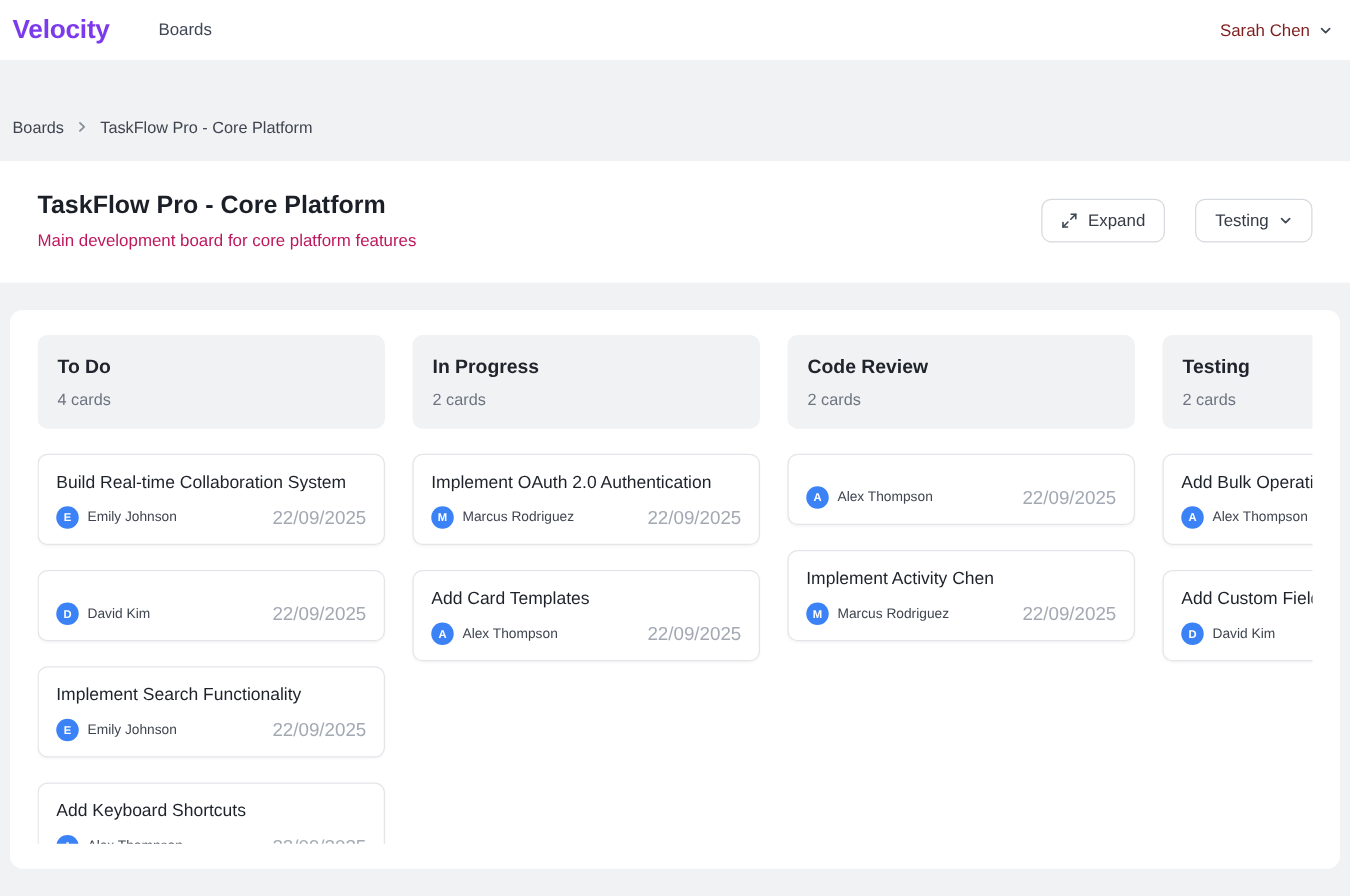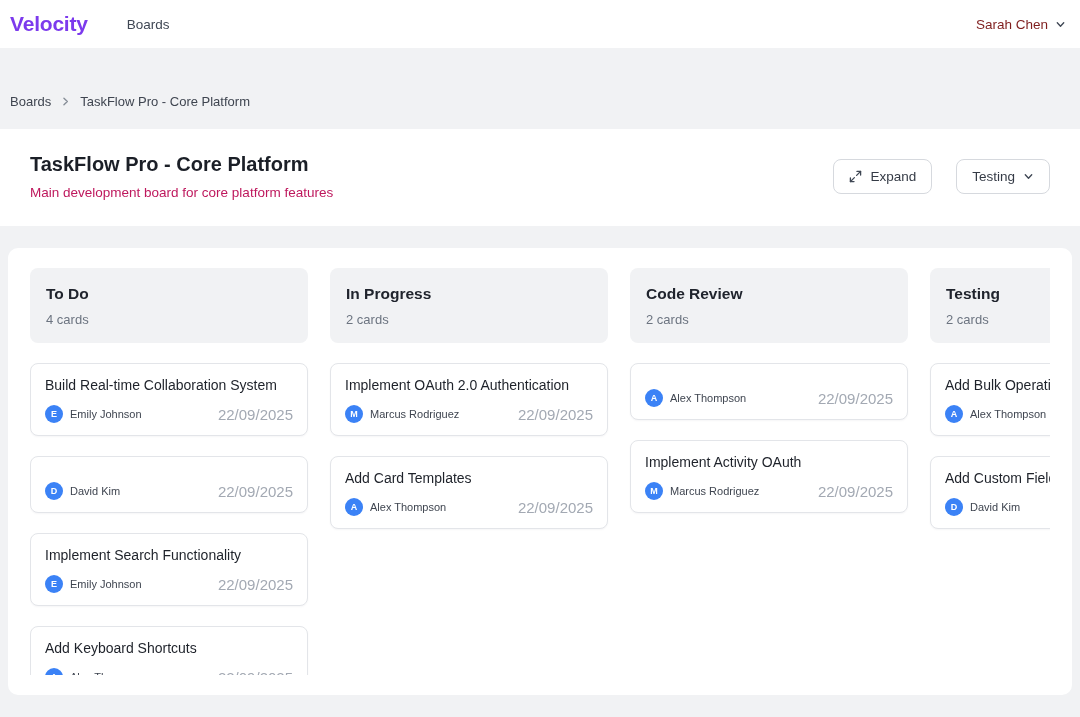--- a/index.html
+++ b/index.html
@@ -206,21 +206,21 @@
         <div class="card">
           <div class="card-footer">
             <div class="card-assignee">
               <span class="avatar">A</span>
               <span class="assignee-name">Alex Thompson</span>
             </div>
             <span class="card-date">22/09/2025</span>
           </div>
         </div>
         <div class="card">
-          <div class="card-title">Implement Activity OAuth</div>
+          <div class="card-title">Implement Activity Chen</div>
           <div class="card-footer">
             <div class="card-assignee">
               <span class="avatar">M</span>
               <span class="assignee-name">Marcus Rodriguez</span>
             </div>
             <span class="card-date">22/09/2025</span>
           </div>
         </div>
       </div>
     </section>

